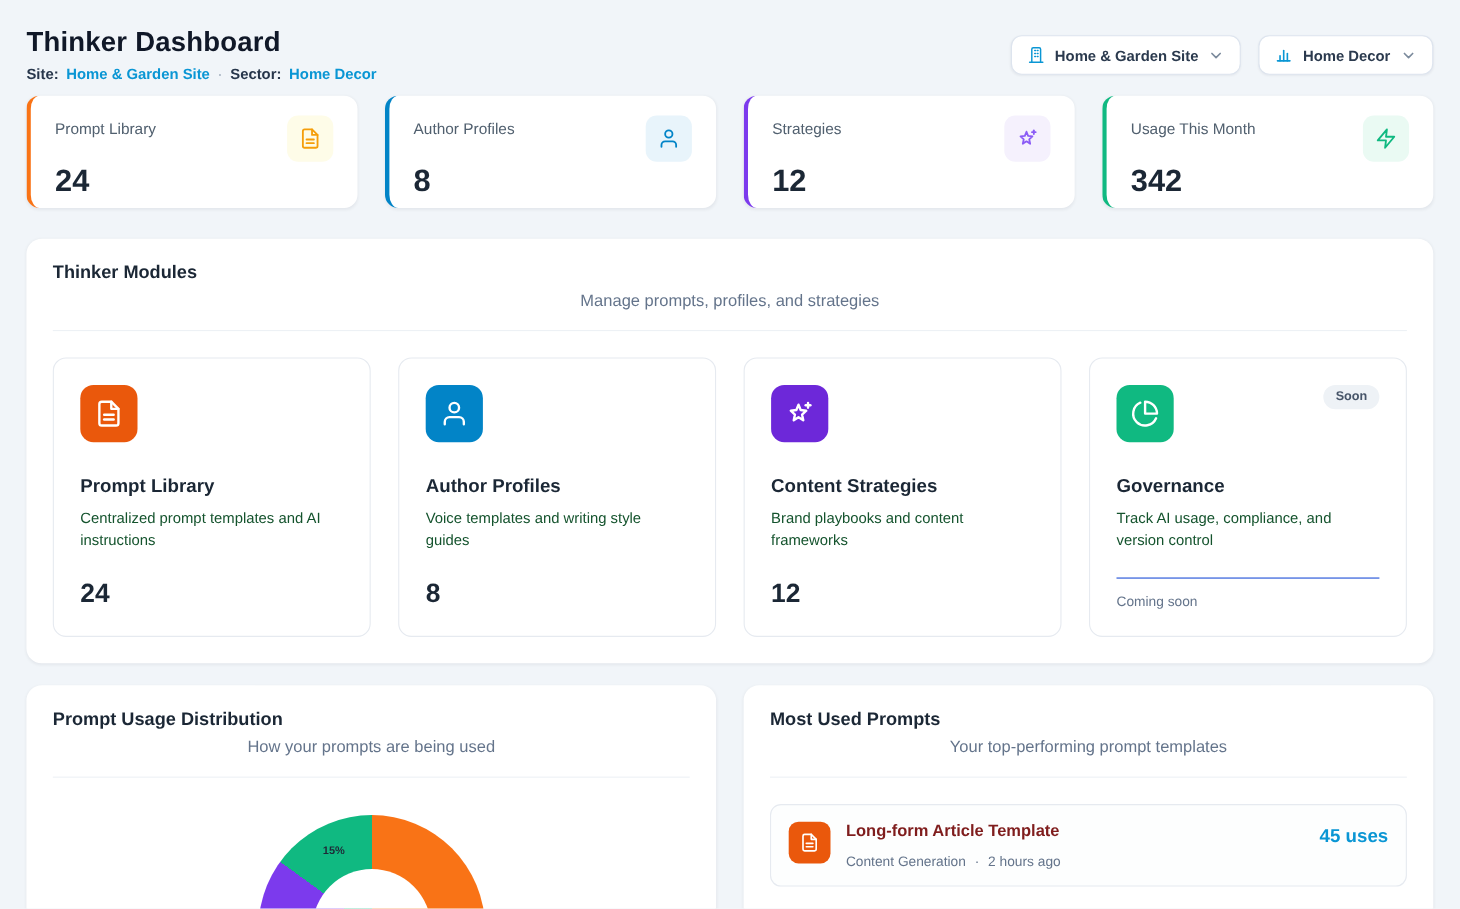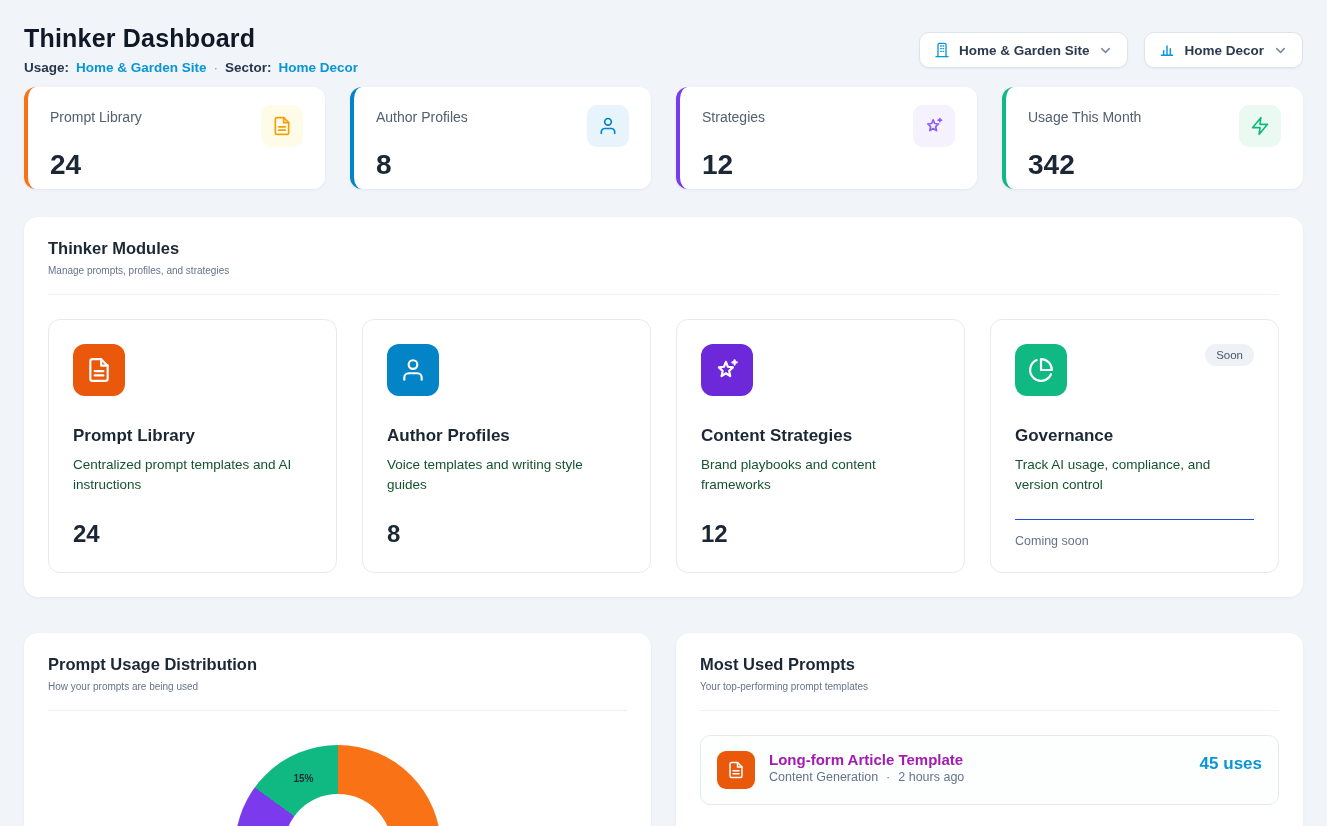--- a/index.html
+++ b/index.html
@@ -28,32 +28,32 @@
                box-shadow:0 1px 3px rgba(16,24,40,.06); height:102px; }
   .stat-top { display:flex; justify-content:space-between; align-items:flex-start; }
   .stat-label { font-size:14px; color:#51606f; padding-top:4px; }
   .stat-icon { width:42px; height:42px; border-radius:10px; display:flex; align-items:center; justify-content:center; }
   .stat-value { font-size:28px; font-weight:800; color:#1b2735; margin-top:2px; }
 
   
   .panel { background:#fff; border-radius:14px; box-shadow:0 1px 3px rgba(16,24,40,.06); }
   .panel-head { padding:22px 24px 0; }
   .panel-title { font-size:16.5px; font-weight:700; color:#1b2735; }
-  .panel-sub { font-size:10px; color:#64748b; margin-top:7px; }
+  .panel-sub { font-size:15px; color:#64748b; margin-top:7px;text-align:center; }
   .panel-divider { border:none; border-top:1px solid #edf1f5; margin-top:18px; }
 
   
-  .modules-panel { margin-bottom:36px; }
+  .modules-panel { margin-bottom:20px; }
   .module-grid { display:grid; grid-template-columns:repeat(4,1fr); gap:25px; padding:24px; }
   .module-card { border:1px solid #e6eaf0; border-radius:12px; padding:24px; height:254px;
                  display:flex; flex-direction:column; background:#fff; cursor:pointer; }
   .module-top { display:flex; justify-content:space-between; align-items:flex-start; }
   .module-icon { width:52px; height:52px; border-radius:12px; display:flex; align-items:center;
                  justify-content:center; color:#fff; }
-  .soon-badge { background:#eef2f6; color:#475569; font-size:11.5px; font-weight:400;
+  .soon-badge { background:#eef2f6; color:#475569; font-size:11.5px; font-weight:700;
                 border-radius:999px; padding:5px 11px; }
   .module-title { font-size:17px; font-weight:800; color:#1b2735; margin-top:30px; }
   .module-desc { font-size:13.5px; color:#14532d; line-height:1.5; margin-top:9px; }
   .module-count { font-size:24px; font-weight:800; color:#1b2735; margin-top:auto; }
   .module-footer { margin-top:auto; border-top:1px solid #1d4ed8; padding-top:14px;
                    font-size:12.5px; color:#64748b; }
 
   
   .bottom-row { display:grid; grid-template-columns:1fr 1fr; gap:25px; }
   .bottom-panel { min-height:420px; }
@@ -63,34 +63,34 @@
   .donut { width:206px; height:206px; border-radius:50%; margin:34px auto 0; position:relative; }
   .donut::after { content:""; position:absolute; inset:49px; background:#fff; border-radius:50%; }
   .donut-label { position:absolute; left:69px; top:33px; transform:translate(-50%,-50%);
                  font-size:10px; font-weight:700; color:#1f2937; z-index:2; }
 
   
   .prompt-item { margin:24px; border:1px solid #e6eaf0; border-radius:10px; background:#fdfefe;
                  padding:15px 16px; display:flex; gap:14px; align-items:flex-start; cursor:pointer; }
   .prompt-item-icon { width:38px; height:38px; border-radius:9px; background:#ea580c; color:#fff;
                       display:flex; align-items:center; justify-content:center; flex:none; }
-  .prompt-item-title { font-size:15px; font-weight:800; color:#a21caf; }
-  .prompt-item-meta { margin-top:1px; font-size:12.5px; color:#64748b; display:flex; gap:8px; align-items:flex-end; }
+  .prompt-item-title { font-size:15px; font-weight:800; color:#7f1d1d; }
+  .prompt-item-meta { margin-top:11px; font-size:12.5px; color:#64748b; display:flex; gap:8px; align-items:flex-end; }
   .prompt-item-uses { margin-left:auto; font-size:17px; font-weight:700; color:#0a96d4; padding-top:3px; }
 </style>
 </head>
 <body>
 
 <div class="page">
 
   <div class="header-row">
     <div class="header-left">
       <h1 class="page-title">Thinker Dashboard</h1>
       <div class="site-line">
-        <span class="site-label">Usage:</span>
+        <span class="site-label">Site:</span>
         <a class="site-link">Home &amp; Garden Site</a>
         <span class="dot-sep">·</span>
         <span class="site-label">Sector:</span>
         <a class="site-link">Home Decor</a>
       </div>
     </div>
     <div class="header-right">
       <button class="selector">
         <span class="sel-icon">
           <svg width="16" height="16" viewBox="0 0 24 24" fill="none" stroke="currentColor" stroke-width="2" stroke-linecap="round" stroke-linejoin="round">

